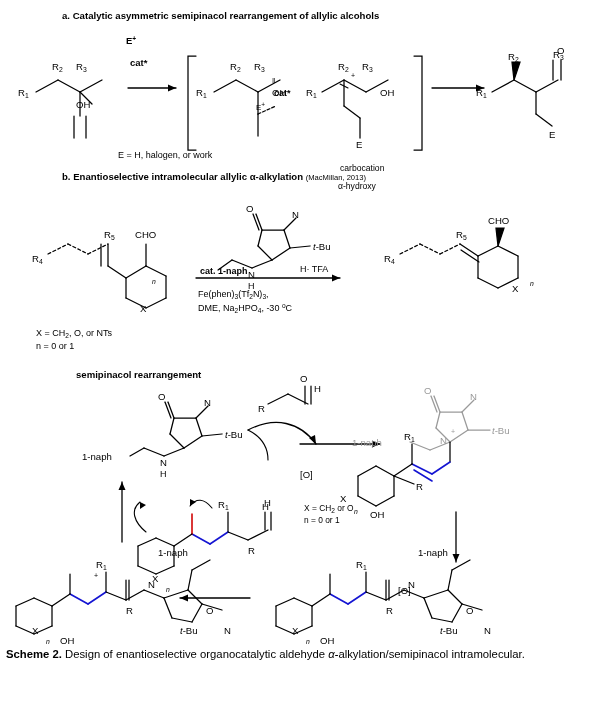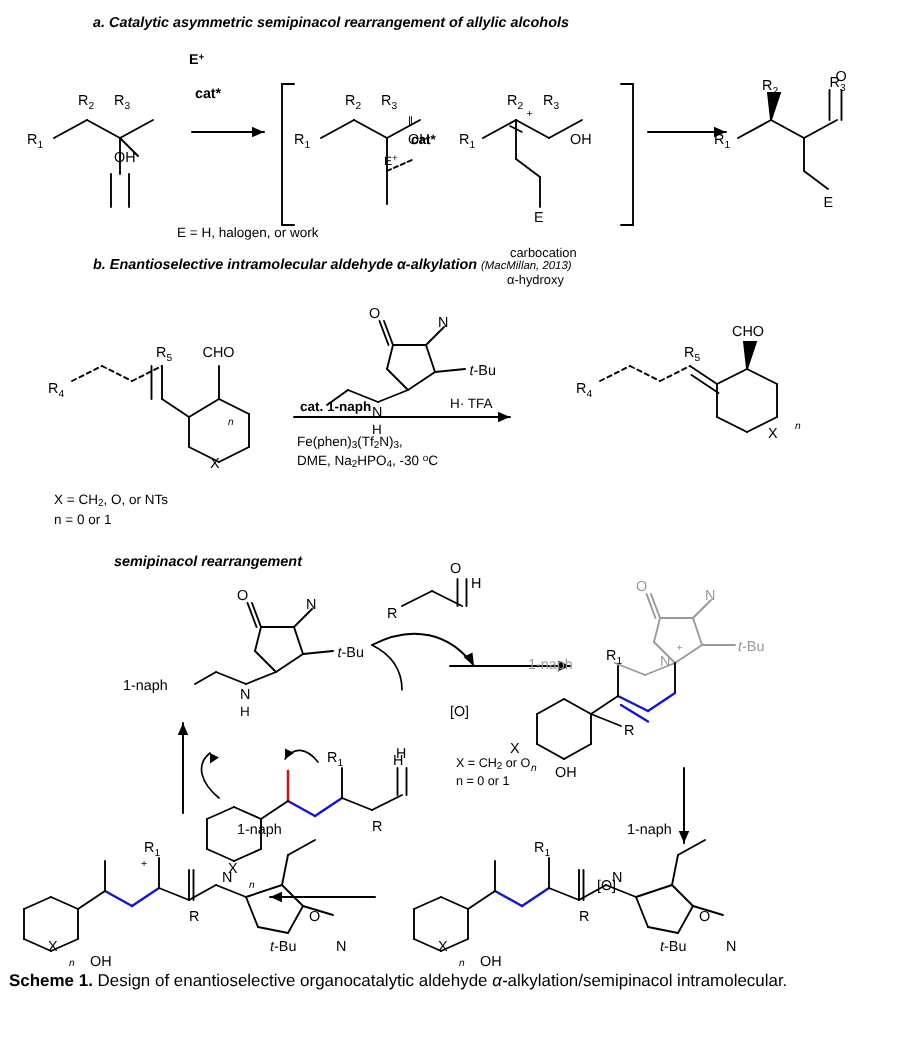--- a/index.html
+++ b/index.html
@@ -23,21 +23,20 @@
   .lbl {
     position: absolute;
     font-size: 9.2px;
     line-height: 1.15;
     white-space: nowrap;
   }
   .panel-head {
     font-size: 9.6px;
     font-weight: bold;
     white-space: nowrap;
-    font-style: italic;
   }
   .panel-head .norm {
     font-weight: normal;
   }
   .ital { font-style: italic; }
   .small { font-size: 7.6px; text-align: center; }
   .sub { font-size: 6.6px; vertical-align: -0.25em; }
   .sup { font-size: 6.6px; vertical-align: 0.45em; }
   svg { position: absolute; left: 0; top: 0; overflow: visible; }
   .caption {
@@ -147,21 +146,21 @@
   </div>
   <div class="lbl" style="left:340px; top:153px; font-size:8.6px;margin-top:11px;">
     <span>carbocation</span>
   </div>
   <div class="lbl" style="left:118px; top:150px; font-size:9px;">
     <span>E = H, halogen, or work</span>
   </div>
 
   <div class="lbl panel-head" style="left:62px; top:171px;">
     <span>b.</span>
-    <span>Enantioselective intramolecular aldehyde α-alkylation</span>
+    <span>Enantioselective intramolecular allylic α-alkylation</span>
     <span class="norm small">(MacMillan, 2013)</span>
   </div>
 
   <svg width="614" height="150" style="top:186px;">
     <g stroke="#000" stroke-width="1.25" fill="none" stroke-linecap="round">
 
       <path d="M256,28 L262,44"></path>
       <path d="M253,28 L259,44"></path>
       <path d="M262,44 L284,44"></path>
       <path d="M284,44 L290,62"></path>
@@ -444,16 +443,16 @@
     <span>[O]</span>
   </div>
   <div class="lbl" style="left:398px; top:586px; font-size:9.5px;">
     <span>[O]</span>
   </div>
   <div class="lbl" style="left:304px; top:504px; font-size:8.4px;">X = CH<span class="sub">2</span> or O</div>
   <div class="lbl" style="left:304px; top:516px; font-size:8.4px;">n = 0 or 1</div>
   <div class="lbl" style="left:264px; top:498px; font-size:9.5px;">H</div>
 
   <div class="caption">
-    <b>Scheme 1.</b><span> Design of enantioselective organocatalytic aldehyde </span><span class="ital">α-</span><span>alkylation/semipinacol intramolecular.</span>
+    <b>Scheme 2.</b><span> Design of enantioselective organocatalytic aldehyde </span><span class="ital">α-</span><span>alkylation/semipinacol intramolecular.</span>
   </div>
 
 </div>
 
 </body></html>

